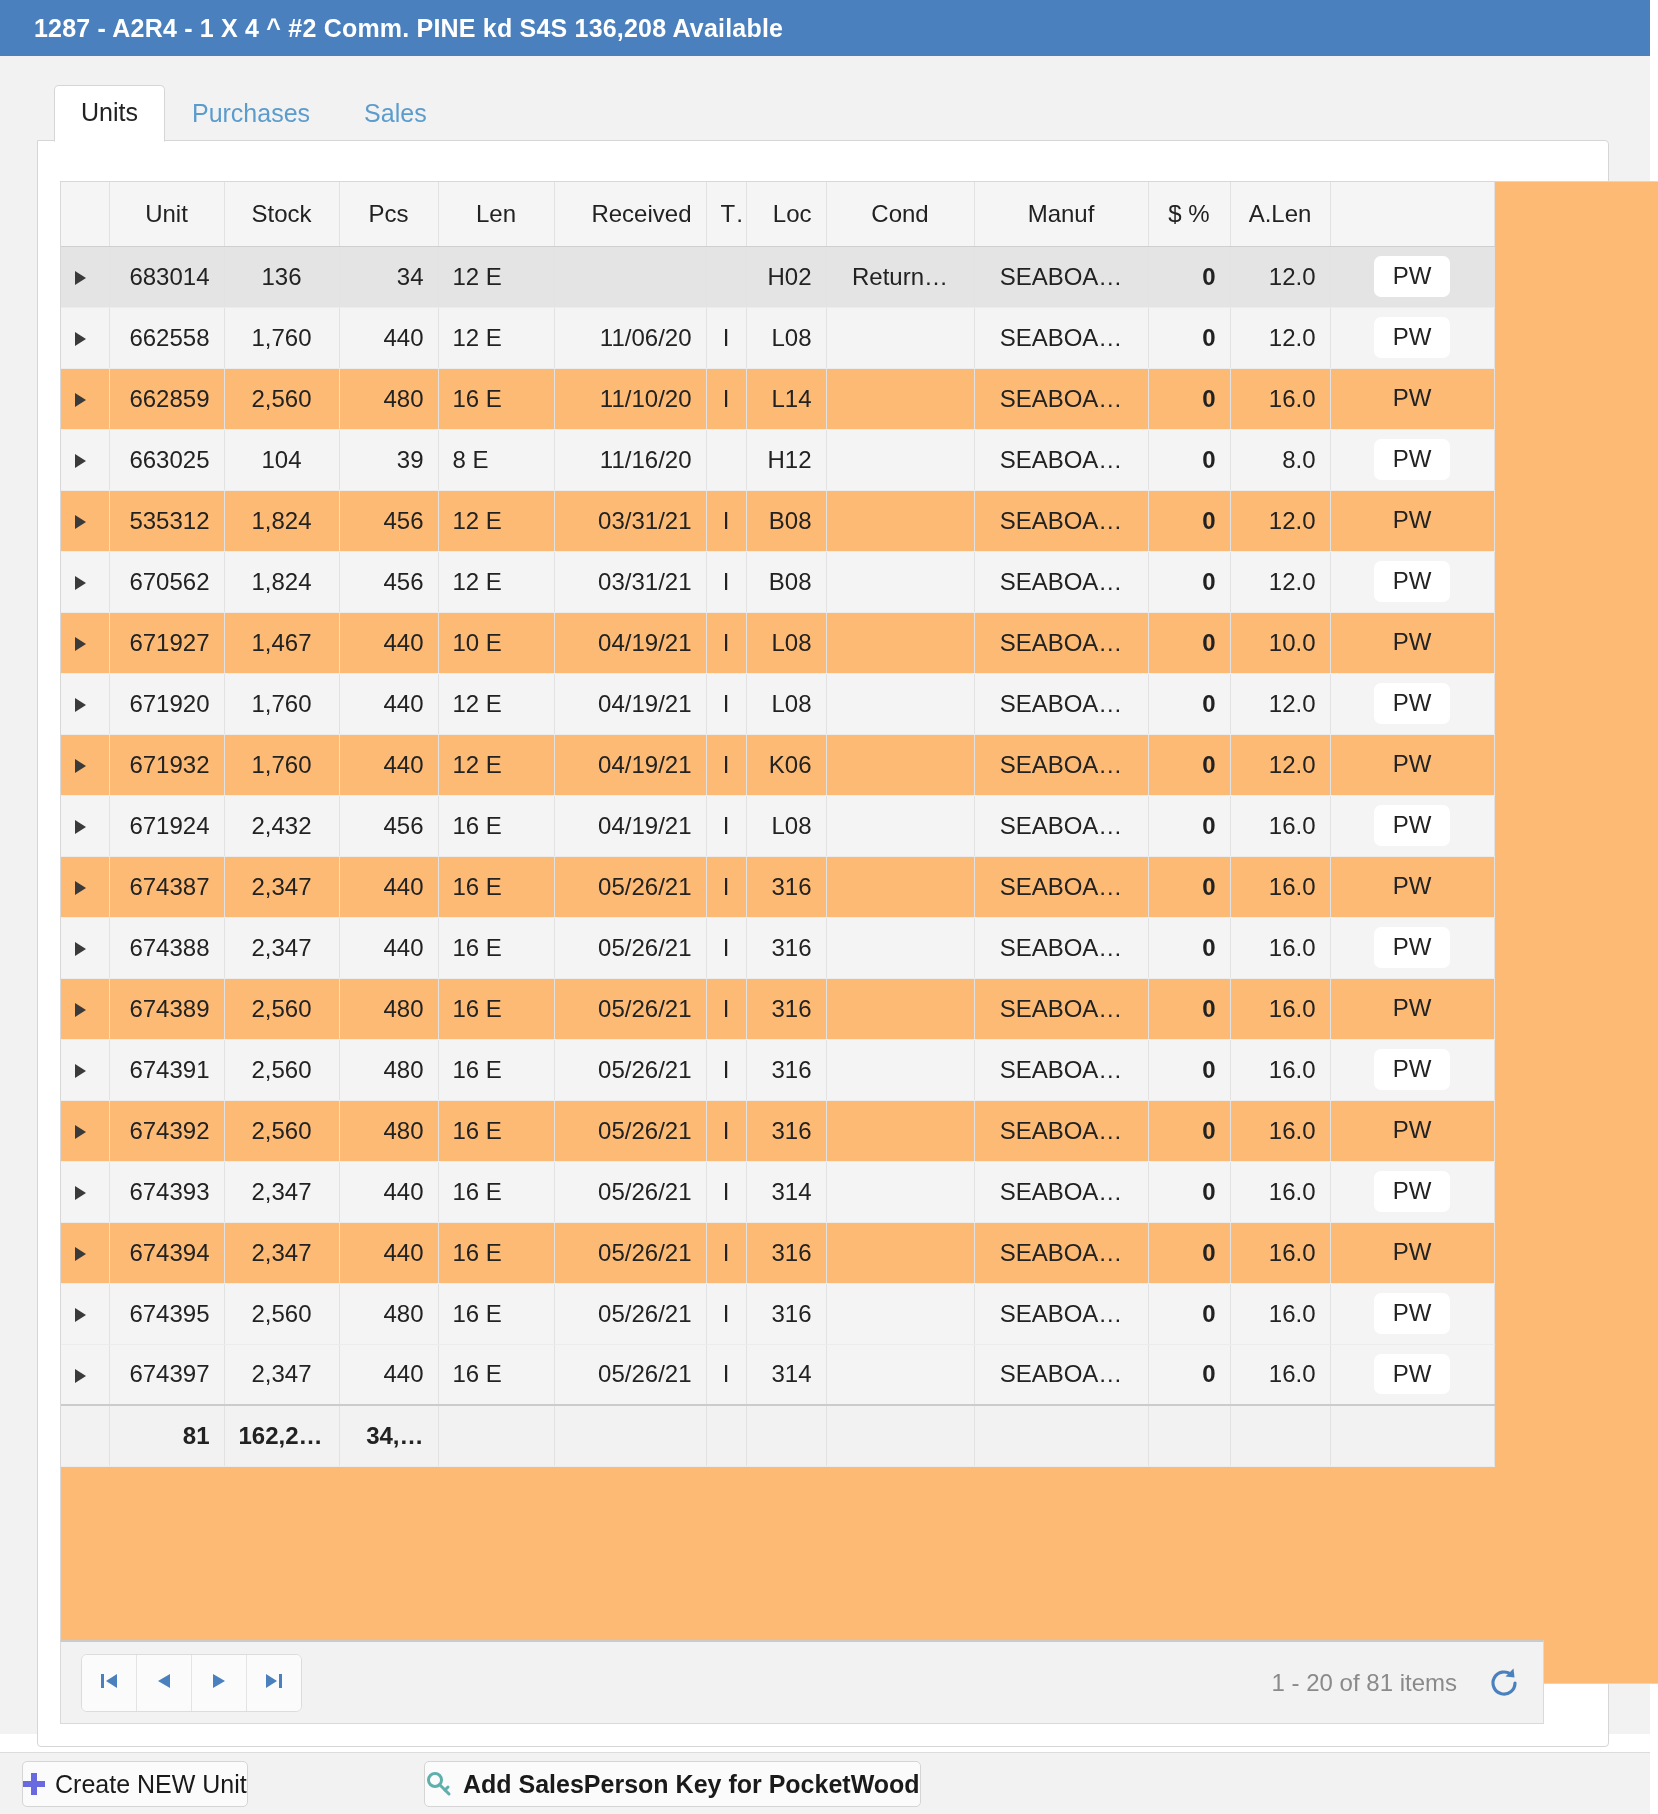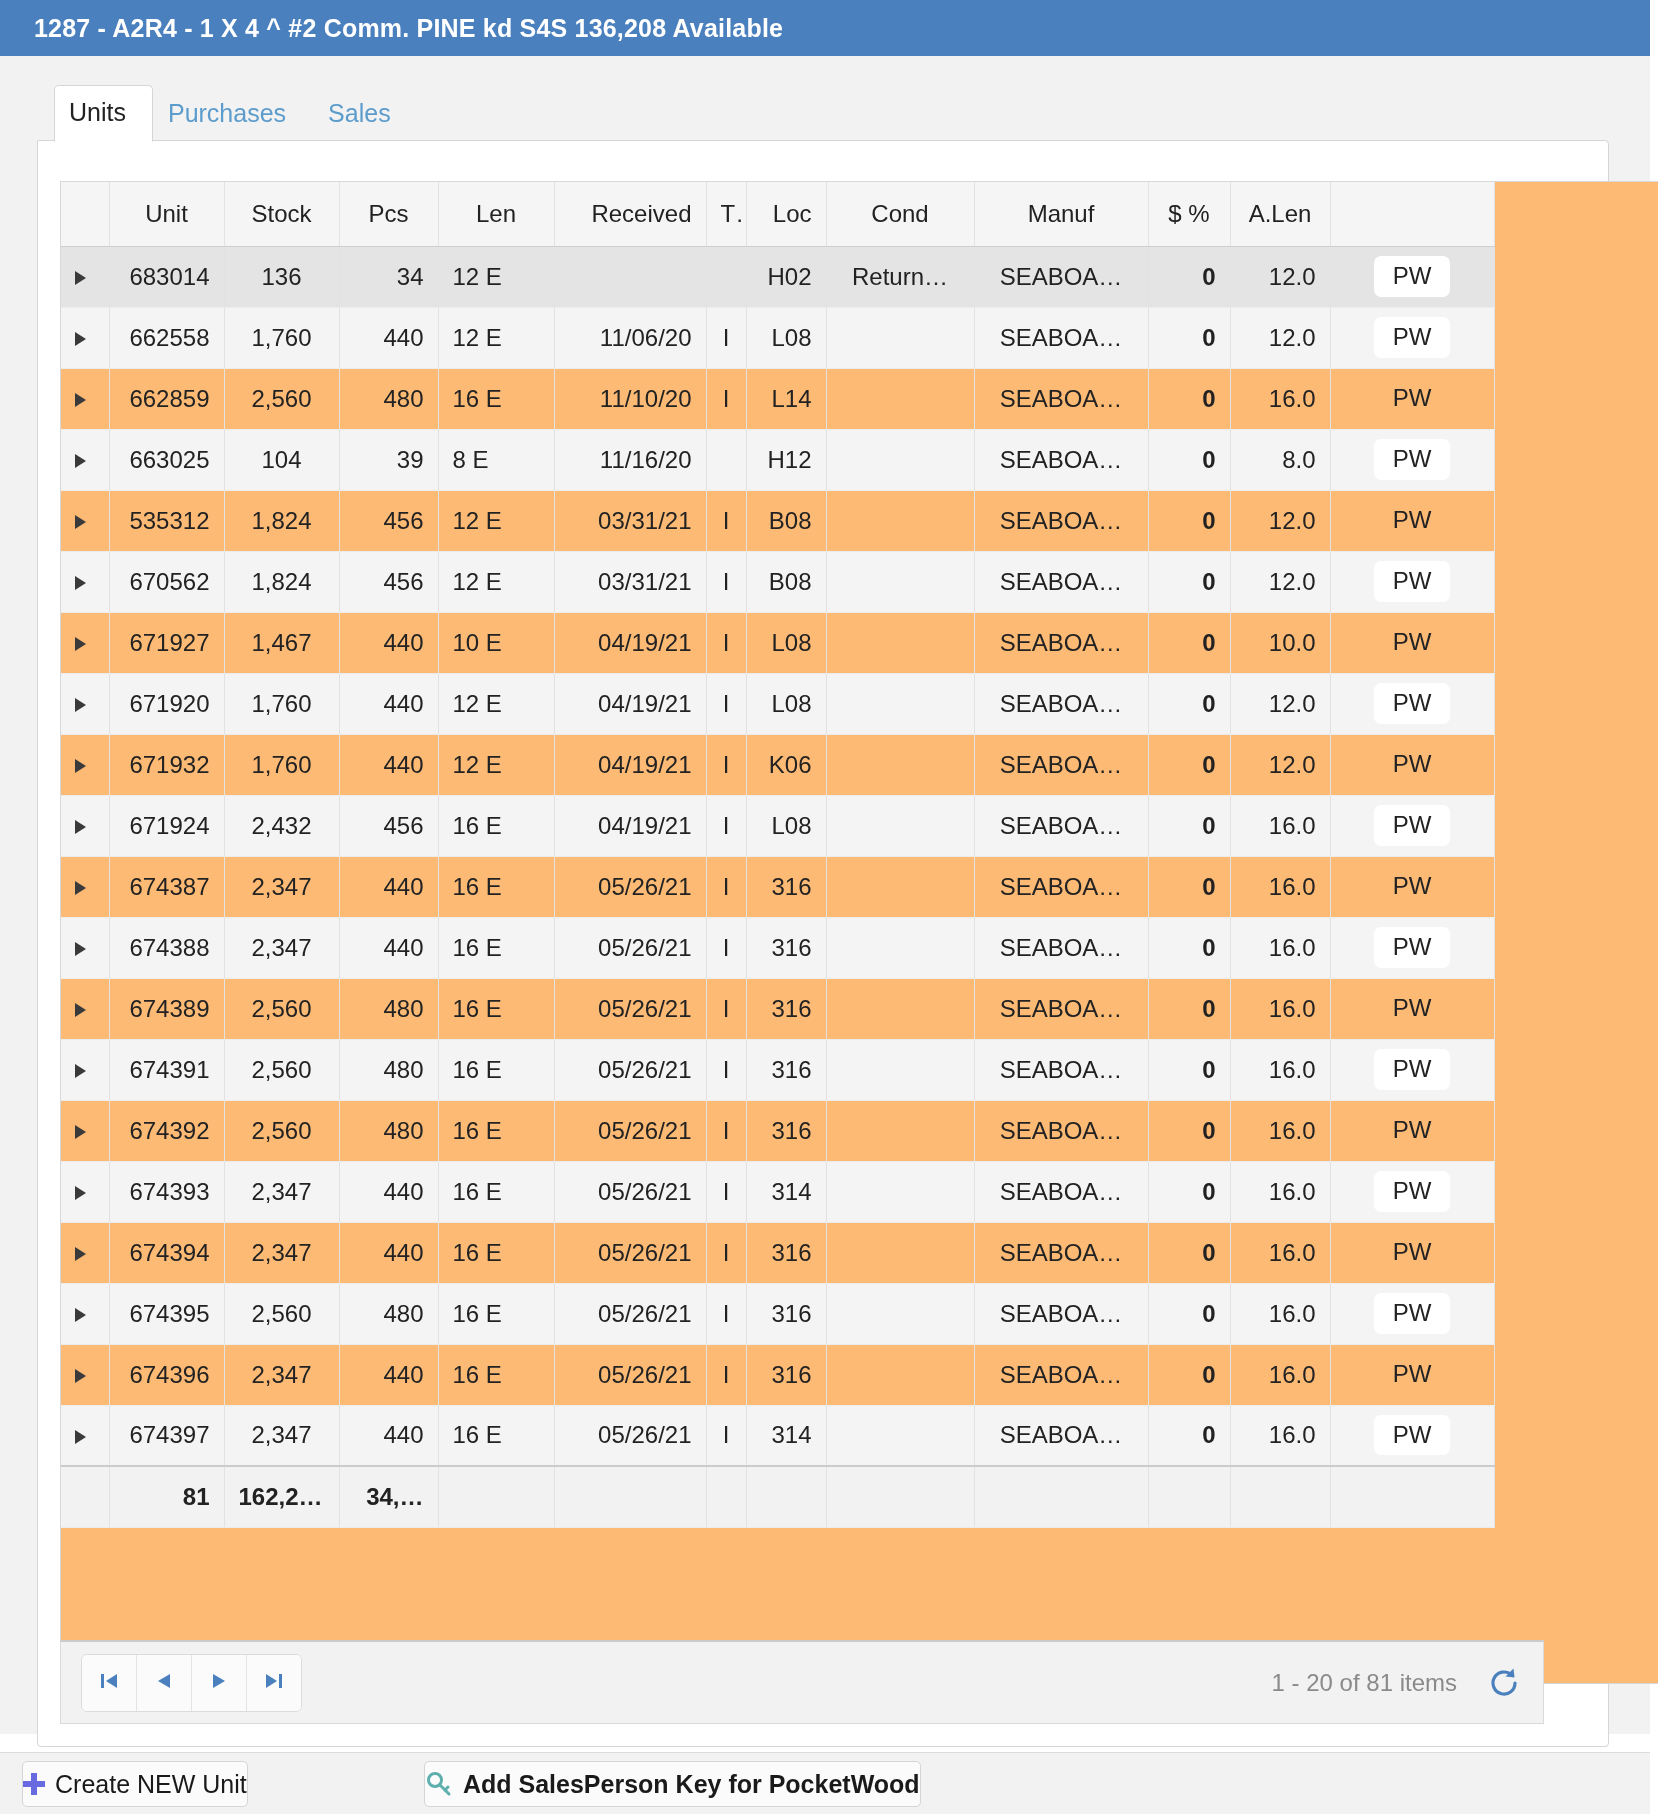--- a/index.html
+++ b/index.html
@@ -61,21 +61,21 @@
     position: relative;
     height: 61px;
     display: flex;
     align-items: flex-end;
     padding-left: 17px;
     box-sizing: border-box;
     z-index: 3;
   }
   .tab {
     font-size: 25px;
-    padding: 14px 26px 16px 14px;
+    padding: 14px 26px 16px 26px;
     box-sizing: border-box;
     cursor: pointer;
     color: #5c9ccc;
     background: transparent;
     border: 1px solid transparent;
     border-bottom: none;
     border-radius: 5px 5px 0 0;
     line-height: 1;
     position: relative;
     top: 1px;
@@ -598,35 +598,20 @@
                 <td class="c-manuf">SEABOA…</td>
                 <td class="c-pct">0</td>
                 <td class="c-alen">16.0</td>
                 <td class="c-pw"><button class="pw-btn">PW</button></td>
               </tr>
               <tr class="row-alt">
                 <td class="c-exp"><span class="expander"></span></td>
                 <td class="c-unit">674395</td>
                 <td class="c-stock">2,560</td>
                 <td class="c-pcs">480</td>
-                <td class="c-len">16 E</td>
-                <td class="c-recv">05/26/21</td>
-                <td class="c-t">I</td>
-                <td class="c-loc">316</td>
-                <td class="c-cond"></td>
-                <td class="c-manuf">SEABOA…</td>
-                <td class="c-pct">0</td>
-                <td class="c-alen">16.0</td>
-                <td class="c-pw"><button class="pw-btn">PW</button></td>
-              </tr>
-              <tr>
-                <td class="c-exp"><span class="expander"></span></td>
-                <td class="c-unit">674396</td>
-                <td class="c-stock">2,347</td>
-                <td class="c-pcs">440</td>
                 <td class="c-len">16 E</td>
                 <td class="c-recv">05/26/21</td>
                 <td class="c-t">I</td>
                 <td class="c-loc">316</td>
                 <td class="c-cond"></td>
                 <td class="c-manuf">SEABOA…</td>
                 <td class="c-pct">0</td>
                 <td class="c-alen">16.0</td>
                 <td class="c-pw"><button class="pw-btn">PW</button></td>
               </tr>

